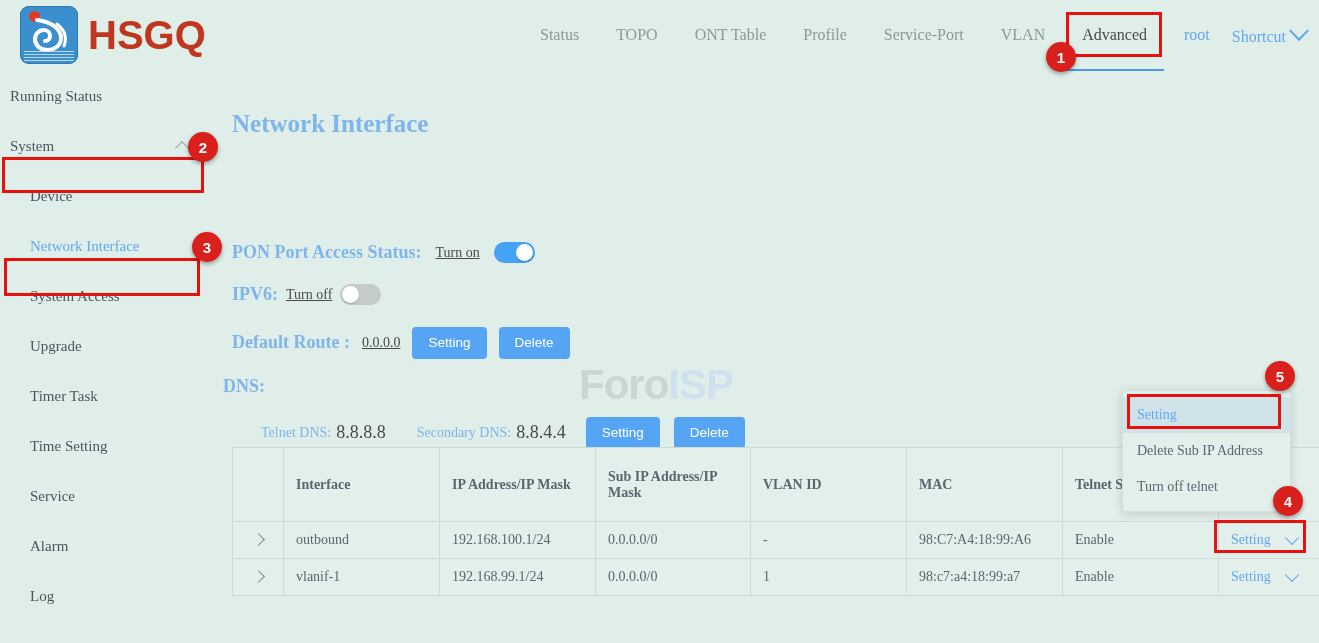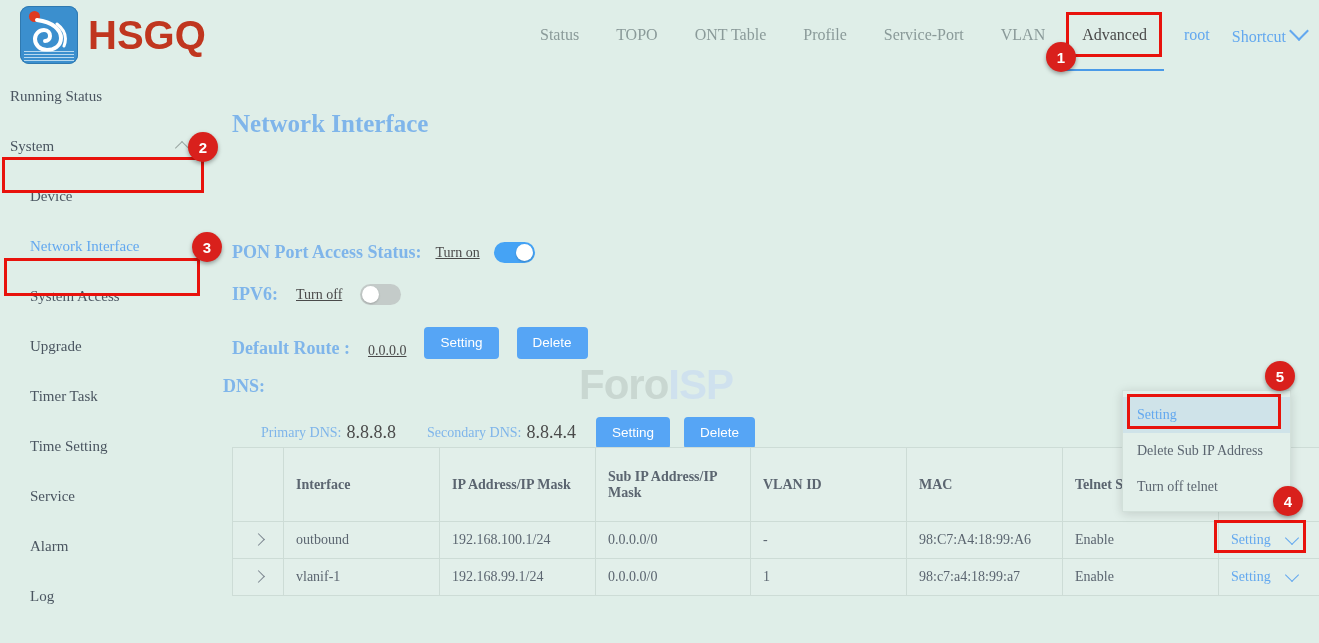--- a/index.html
+++ b/index.html
@@ -125,25 +125,25 @@
     font-size: 18px; font-weight: bold; color: #7fb5ea;
   }
   .plain-txt { font-size: 14px; color: #4a4a4a; text-decoration: underline; }
 
   #row-pon {
     position: absolute; left: 23px; top: 171px;
     display: flex; align-items: center; gap: 14px;
   }
   #row-ipv6 {
     position: absolute; left: 23px; top: 213px;
-    display: flex; align-items: center; gap: 18px;
+    display: flex; align-items: center; gap: 8px;
   }
   #row-route {
     position: absolute; left: 23px; top: 256px;
-    display: flex; align-items: flex-end; gap: 18px;
+    display: flex; align-items: center; gap: 12px;
   }
   #dns-title { position: absolute; left: 14px; top: 305px; }
   #row-dns {
     position: absolute; left: 52px; top: 346px;
     display: flex; align-items: center; gap: 14px;
   }
   #row-iface {
     position: absolute; left: 23px; top: 396px;
     display: flex; align-items: center; gap: 15px;
   }
@@ -372,21 +372,21 @@
     <div id="row-route">
       <span class="field-label">Default Route :</span>
       <span class="plain-txt">0.0.0.0</span>
       <button class="btn">Setting</button>
       <button class="btn">Delete</button>
     </div>
 
     <div id="dns-title" class="field-label">DNS:</div>
 
     <div id="row-dns">
-      <span class="dns-lbl">Primary DNS:</span>
+      <span class="dns-lbl">Telnet DNS:</span>
       <span class="dns-val" style="margin-left:-9px">8.8.8.8</span>
       <span class="dns-lbl" style="margin-left:17px">Secondary DNS:</span>
       <span class="dns-val" style="margin-left:-9px">8.8.4.4</span>
       <button class="btn" style="margin-left:6px">Setting</button>
       <button class="btn">Delete</button>
     </div>
 
     <div id="row-iface">
       <span class="field-label">Interface</span>
       <button class="btn">Add Inbound Interface</button>

